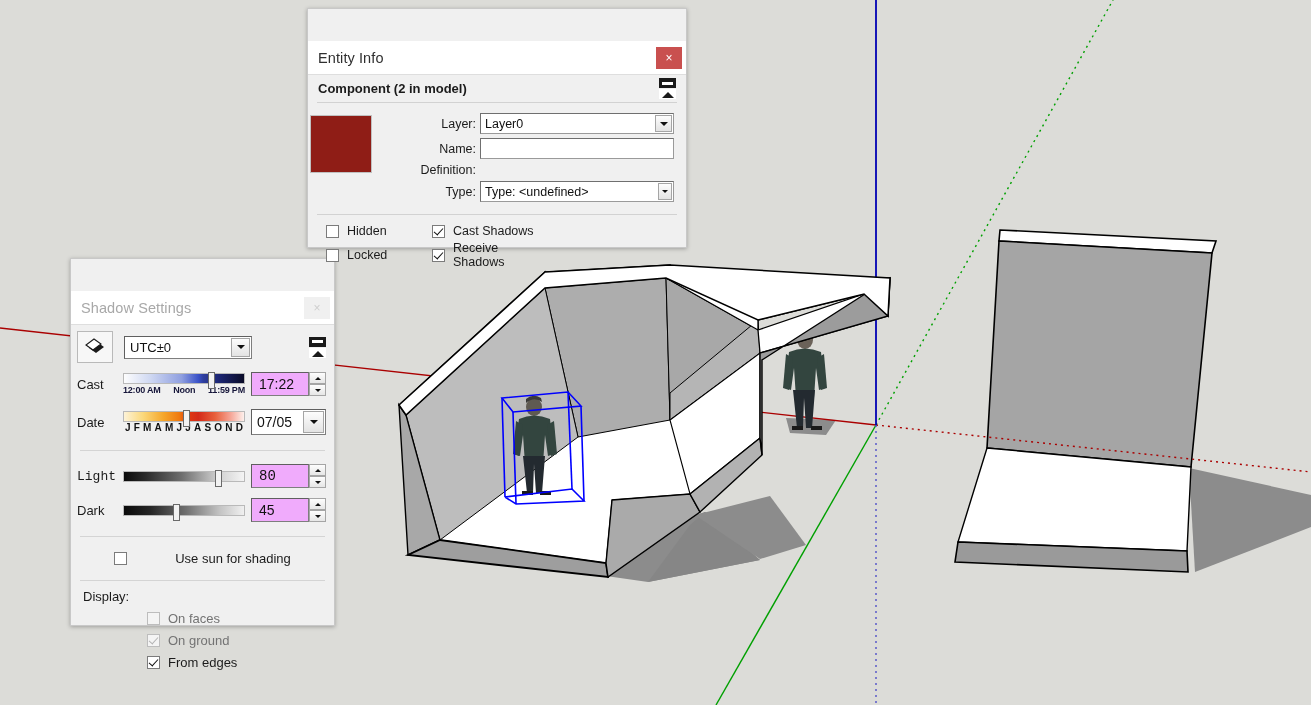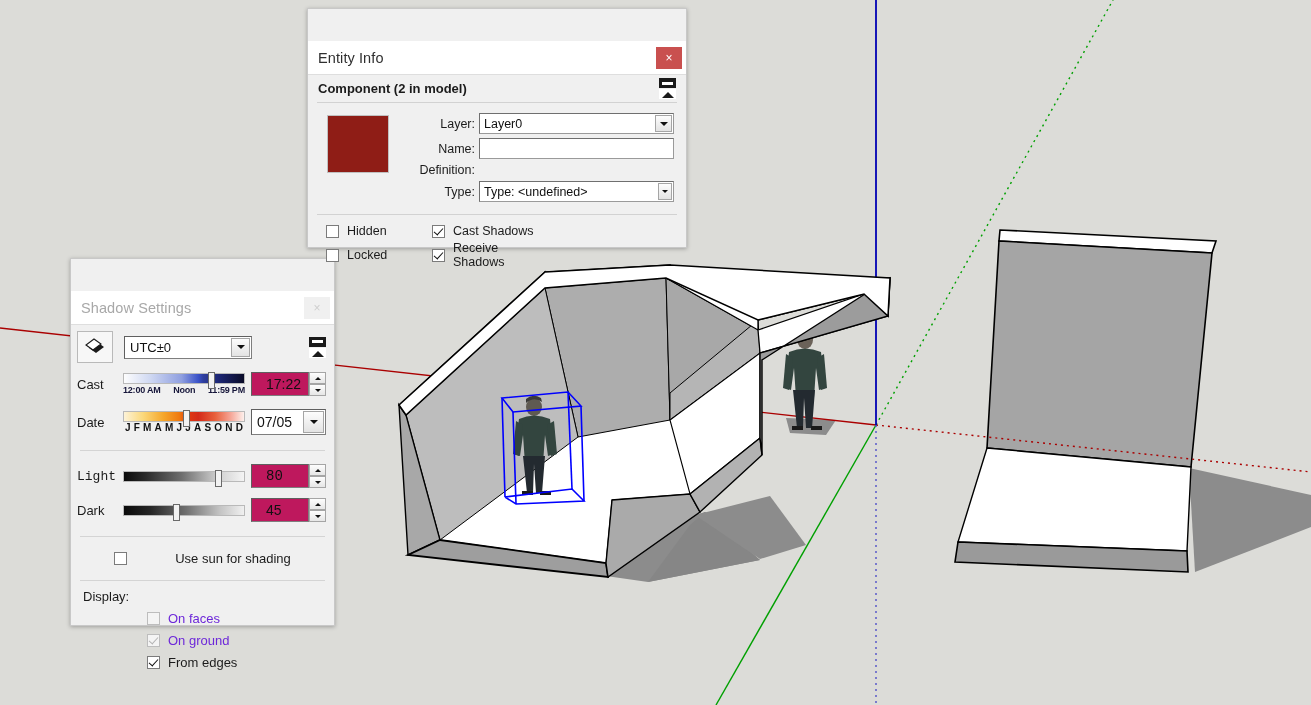--- a/index.html
+++ b/index.html
@@ -119,21 +119,22 @@
     color: #1b1b1b;
     flex: 1;
   }
   .ei-divider {
     height: 1px;
     background: #d2d2d2;
     margin: 0 9px;
   }
   .ei-body {
     display: flex;
-    padding: 10px 12px 0 19px;
+    padding: 10px 12px 0 2px;
+    gap: 18px;
   }
   .swatch {
     width: 60px; height: 56px;
     border: 1px solid #c0c0c0;
     flex: none;
     margin-top: 2px;
   }
   .ei-fields {
     flex: 1;
     margin-left: 12px;
@@ -215,21 +216,21 @@
     content: "";
     position: absolute;
     left: 3px; top: 0px;
     width: 4px; height: 8px;
     border: solid #111;
     border-width: 0 1.7px 1.7px 0;
     transform: rotate(42deg);
   }
   .chk.disabled { border-color: #bdbdbd; background: #f4f4f4; }
   .chk.disabled.checked::after { border-color: #b4b4b4; }
-  .chk-label.disabled { color: #6d28d9; }
+  .chk-label.disabled { color: #737373; }
 
   
   #shadow-settings {
     left: 70px; top: 258px;
     width: 265px; height: 368px;
   }
   .ss-row {
     display: flex;
     align-items: center;
     padding: 0 8px 0 6px;
@@ -300,28 +301,28 @@
     font-weight: bold;
     color: #111;
     display: flex;
     justify-content: space-between;
     margin-top: 0px;
     padding: 0 2px;
     box-sizing: border-box;
   }
   .num-field {
     width: 58px; height: 24px;
-    background: #be185d;
+    background: #f0abfc;
     border: 1px solid #7e7e7e;
     border-top-color: #5f5f5f;
     border-left-color: #5f5f5f;
     font-size: 14px;
     color: #111;
     display: flex; align-items: center;
-    padding-left: 14px;
+    padding-left: 7px;
     box-sizing: border-box;
     margin-left: 6px;
   }
   .spin {
     width: 17px; height: 24px;
     margin-left: 0px;
     display: flex; flex-direction: column;
     flex: none;
   }
   .spin div {

